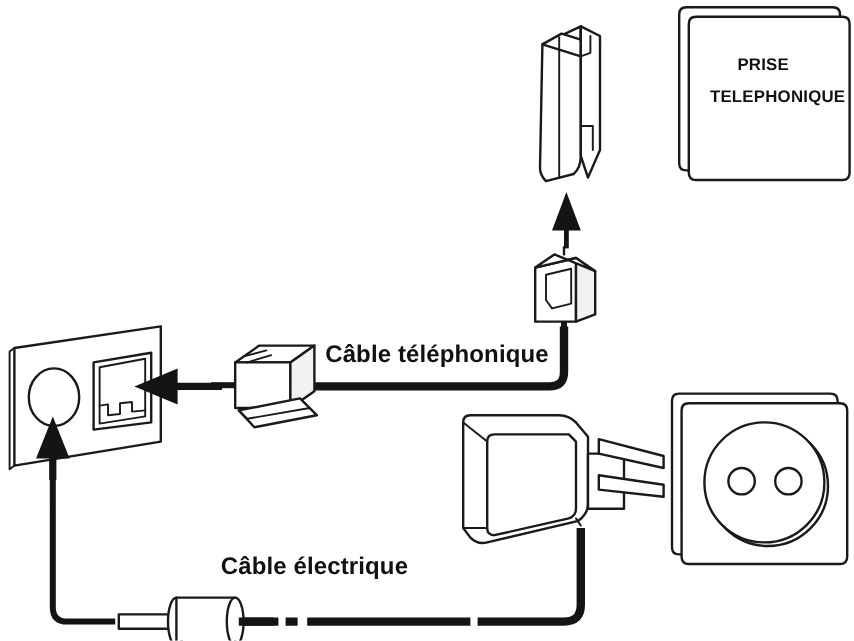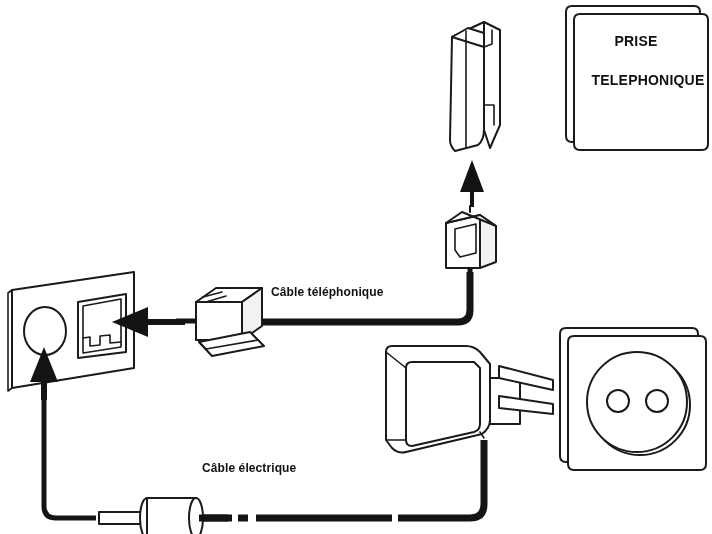--- a/index.html
+++ b/index.html
@@ -86,46 +86,46 @@
   .arrow-shaft-thin {
     fill: none;
     stroke: #141414;
     stroke-width: 4;
     stroke-linecap: butt;
   }
   .label-text {
     position: absolute;
     font-family: "Liberation Sans", sans-serif;
     font-weight: bold;
-    font-size: 12px;
+    font-size: 20px;
     color: #111111;
     white-space: nowrap;
     letter-spacing: 0.1px;
   }
   #label-telephone-cable {
     left: 271px;
     top: 285px;
   }
   #label-electric-cable {
-    left: 202px;
+    left: 184px;
     top: 461px;
   }
   .box-text {
     position: absolute;
     font-family: "Liberation Sans", sans-serif;
     font-weight: bold;
     font-size: 14px;
     color: #111111;
     text-align: center;
     white-space: nowrap;
     letter-spacing: 0.2px;
   }
   #phone-jack-line1 {
     left: 566px;
-    top: 33px;
+    top: 45px;
     width: 140px;
   }
   #phone-jack-line2 {
     left: 566px;
     top: 72px;
     width: 164px;
   }
 </style>
 </head>
 <body>

